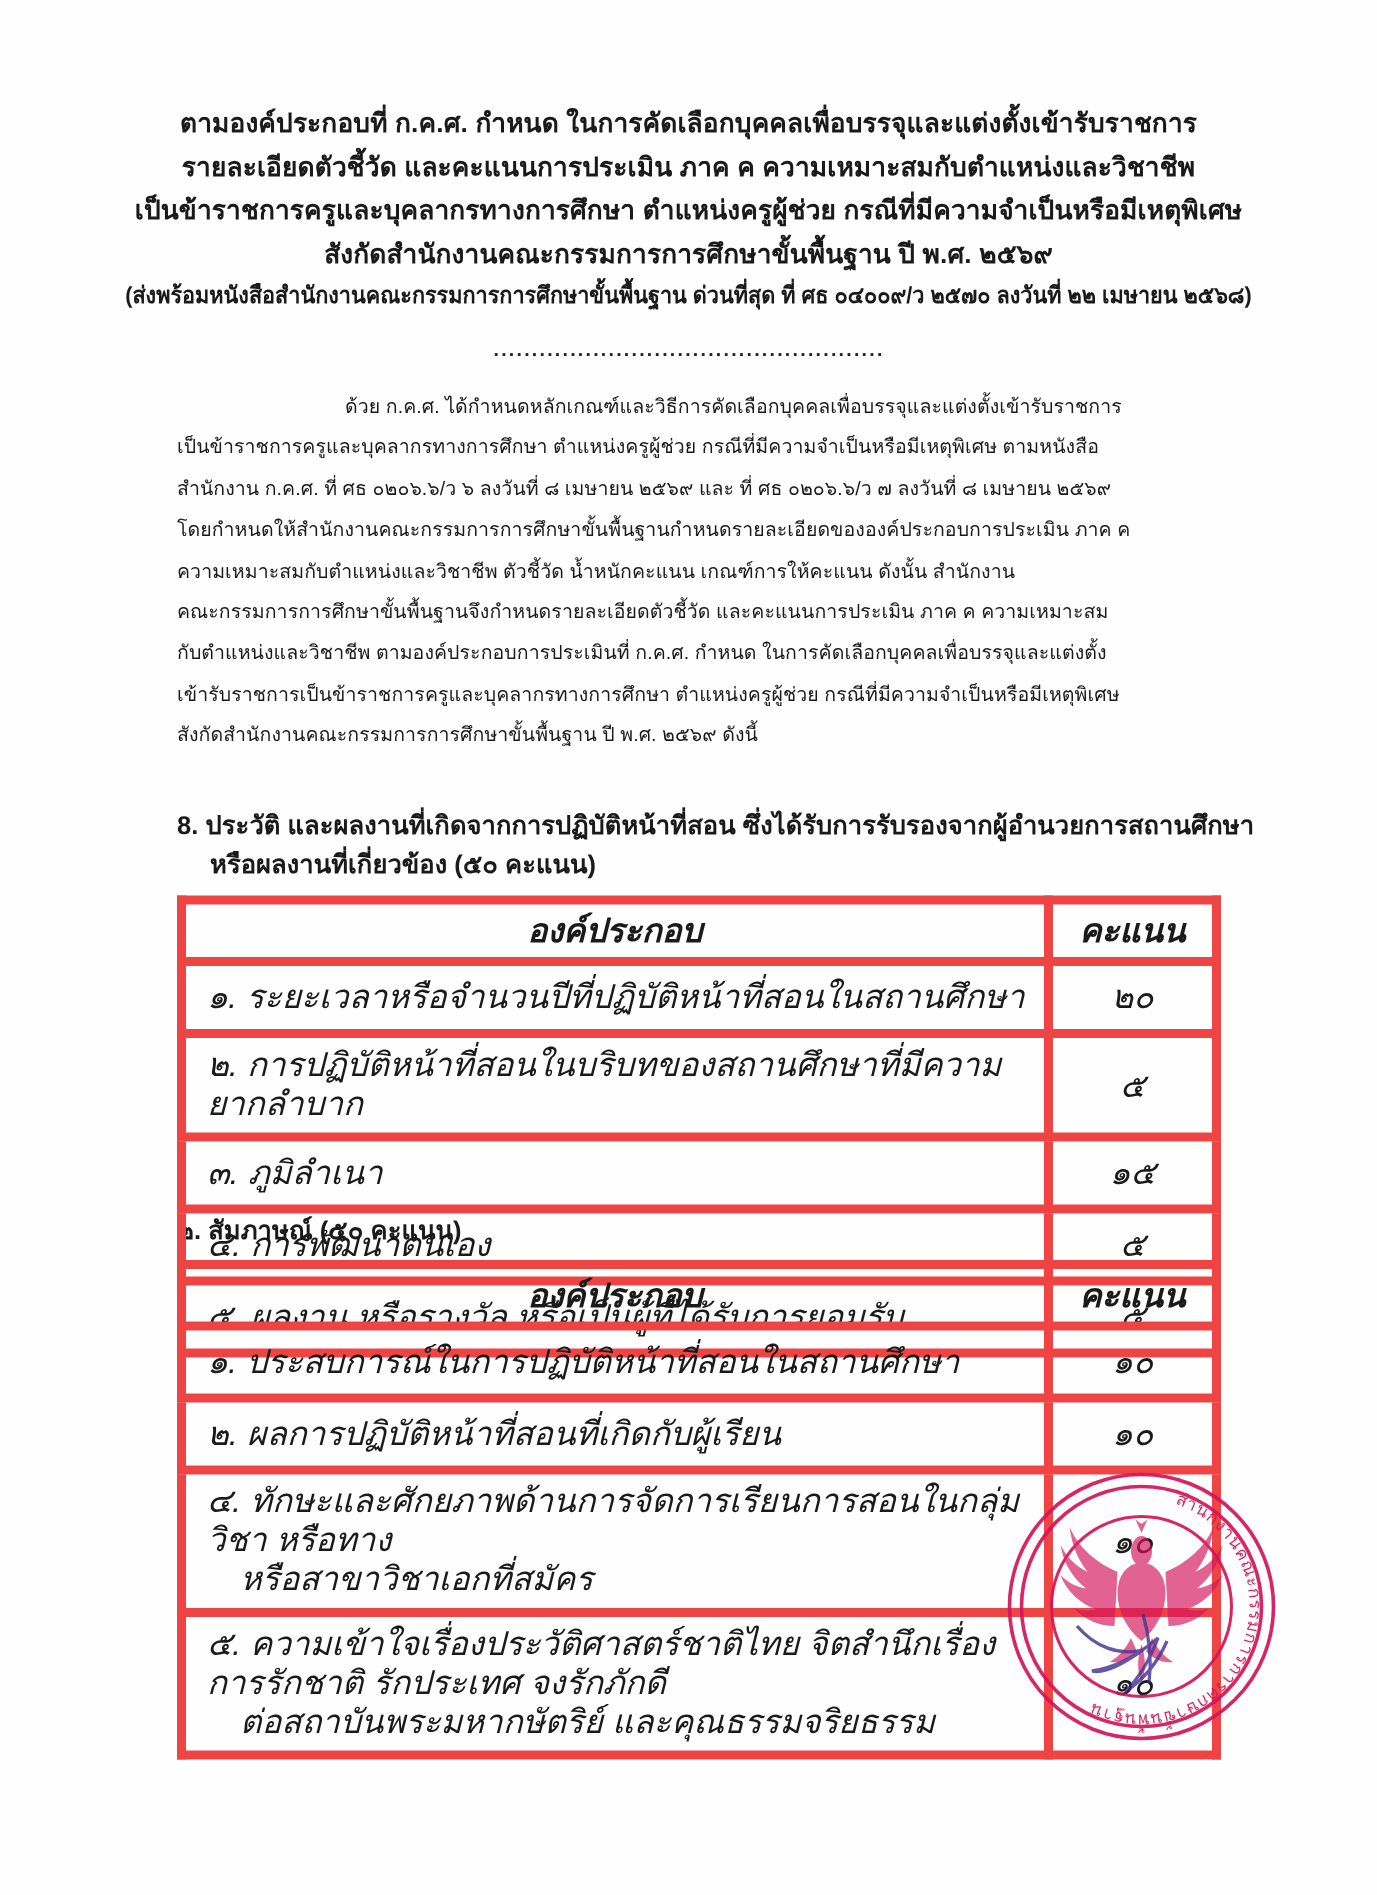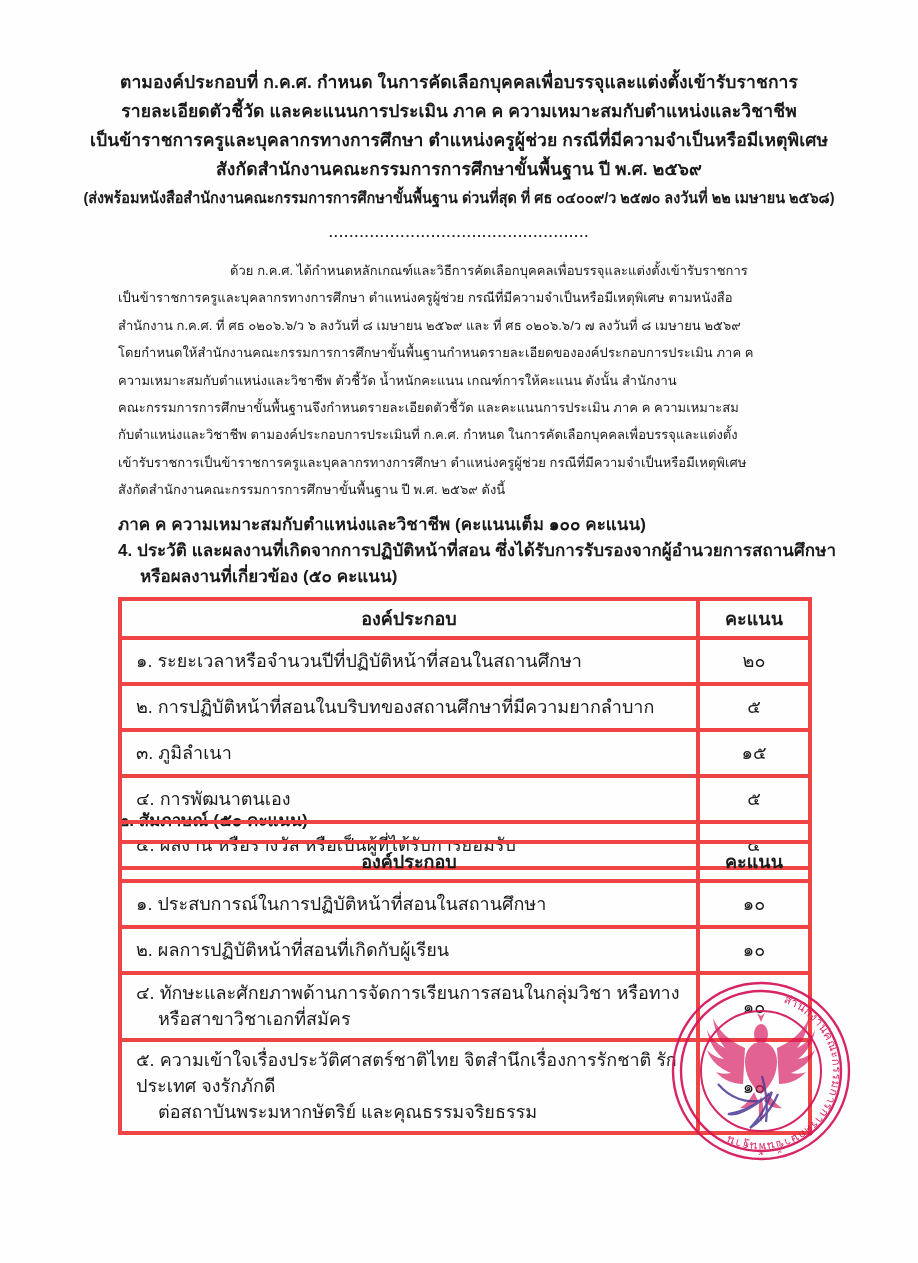--- a/index.html
+++ b/index.html
@@ -100,26 +100,27 @@
   table.score-table {
     position: absolute;
     border-collapse: collapse;
     width: 690px;
     left: 118px;
     table-layout: fixed;
     background: transparent;
   }
   table.score-table td,
   table.score-table th {
-    border: 4px solid #ef4444;
-    font-size: 18px;
+    border: 6px solid #ef4444;
+    font-size: 22px;
     font-weight: normal;
     padding: 0;
     vertical-align: middle;
     background: transparent;
+    font-style: italic;
   }
   table.score-table th {
     font-weight: bold;
     text-align: center;
     height: 35px;
   }
   table.score-table td.item {
     text-align: left;
     padding: 5px 10px 6px 14px;
     line-height: 26px;
@@ -169,22 +170,21 @@
     <div class="body-line">เป็นข้าราชการครูและบุคลากรทางการศึกษา ตำแหน่งครูผู้ช่วย กรณีที่มีความจำเป็นหรือมีเหตุพิเศษ ตามหนังสือ</div>
     <div class="body-line">สำนักงาน ก.ค.ศ. ที่ ศธ ๐๒๐๖.๖/ว ๖ ลงวันที่ ๘ เมษายน ๒๕๖๙ และ ที่ ศธ ๐๒๐๖.๖/ว ๗ ลงวันที่ ๘ เมษายน ๒๕๖๙</div>
     <div class="body-line">โดยกำหนดให้สำนักงานคณะกรรมการการศึกษาขั้นพื้นฐานกำหนดรายละเอียดขององค์ประกอบการประเมิน ภาค ค</div>
     <div class="body-line">ความเหมาะสมกับตำแหน่งและวิชาชีพ ตัวชี้วัด น้ำหนักคะแนน เกณฑ์การให้คะแนน ดังนั้น สำนักงาน</div>
     <div class="body-line">คณะกรรมการการศึกษาขั้นพื้นฐานจึงกำหนดรายละเอียดตัวชี้วัด และคะแนนการประเมิน ภาค ค ความเหมาะสม</div>
     <div class="body-line">กับตำแหน่งและวิชาชีพ ตามองค์ประกอบการประเมินที่ ก.ค.ศ. กำหนด ในการคัดเลือกบุคคลเพื่อบรรจุและแต่งตั้ง</div>
     <div class="body-line">เข้ารับราชการเป็นข้าราชการครูและบุคลากรทางการศึกษา ตำแหน่งครูผู้ช่วย กรณีที่มีความจำเป็นหรือมีเหตุพิเศษ</div>
     <div class="body-line">สังกัดสำนักงานคณะกรรมการการศึกษาขั้นพื้นฐาน ปี พ.ศ. ๒๕๖๙ ดังนี้</div>
   </div>
 
-  <div class="section-head sec-a">ภาค ค ความเหมาะสมกับตำแหน่งและวิชาชีพ (คะแนนเต็ม ๑๐๐ คะแนน)</div>
-  <div class="section-head sec-1">4. ประวัติ และผลงานที่เกิดจากการปฏิบัติหน้าที่สอน ซึ่งได้รับการรับรองจากผู้อำนวยการสถานศึกษา</div>
+  <div class="section-head sec-1">8. ประวัติ และผลงานที่เกิดจากการปฏิบัติหน้าที่สอน ซึ่งได้รับการรับรองจากผู้อำนวยการสถานศึกษา</div>
   <div class="section-head sec-1b">หรือผลงานที่เกี่ยวข้อง (๕๐ คะแนน)</div>
   <div class="section-head sec-2">๒. สัมภาษณ์ (๕๐ คะแนน)</div>
 
   <table class="score-table" id="table-1">
     <colgroup>
         <col class="c-item">
         <col class="c-score">
       </colgroup>
     <thead>
       <tr>

